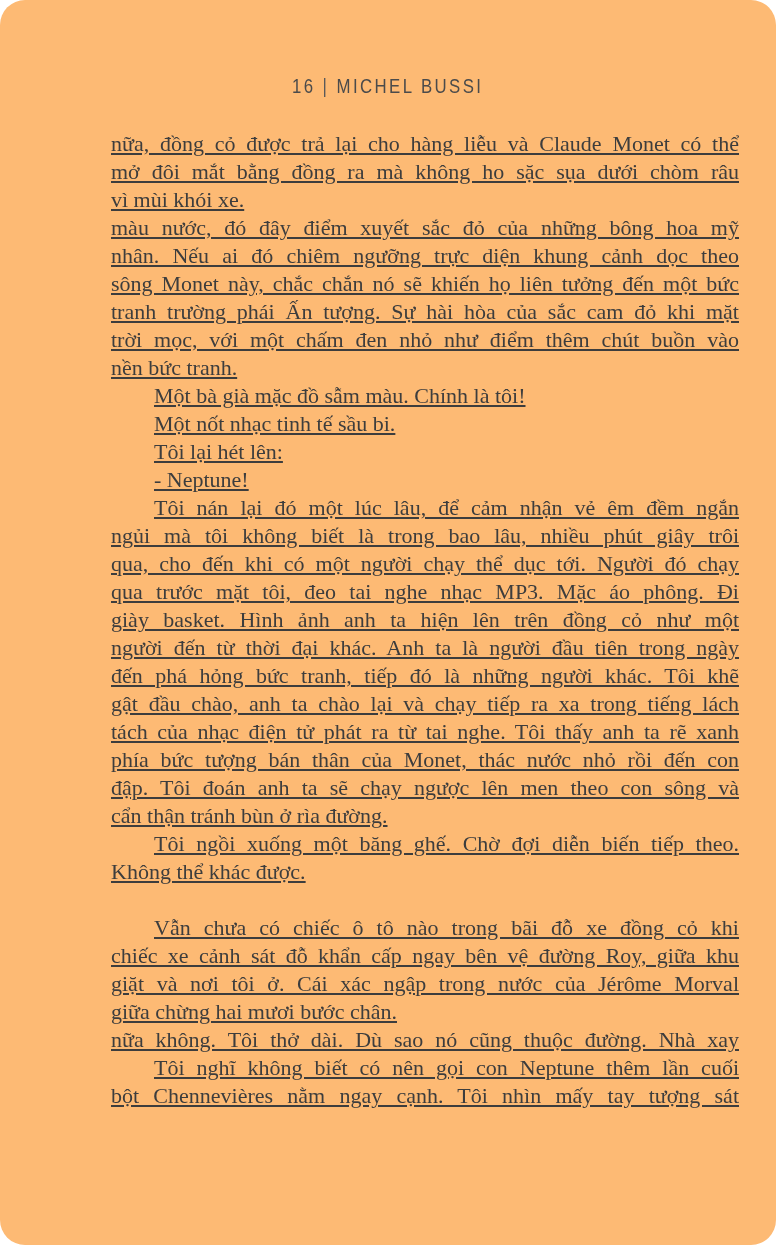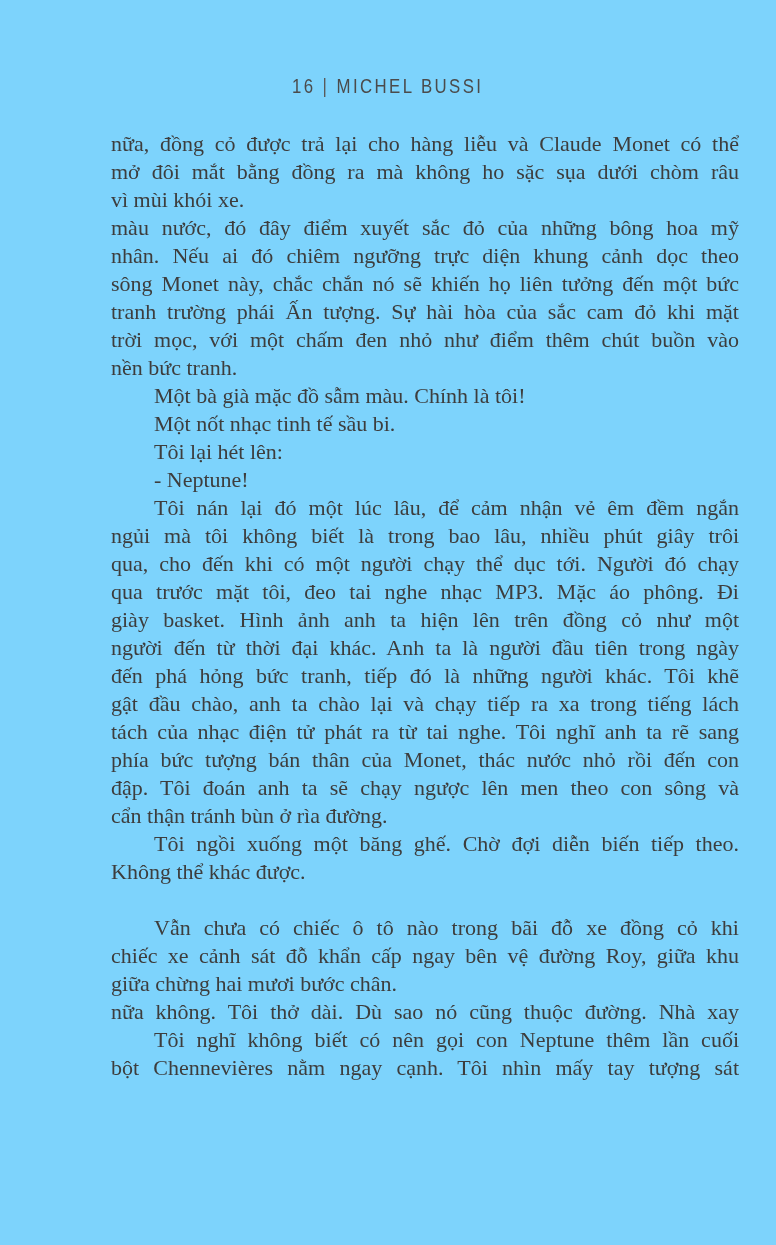--- a/index.html
+++ b/index.html
@@ -1,22 +1,23 @@
 <!DOCTYPE html>
 <html><head>
 <meta charset="utf-8">
 <style>
   html, body { margin: 0; padding: 0; background: #ffffff; }
   .page {
     position: relative;
     width: 776px;
     height: 1245px;
-    background: #7dd3fc;
+    background: #fdba74;
     overflow: hidden;
     font-family: "Liberation Serif", "DejaVu Serif", serif;
+    border-radius: 25px;
   }
   .running-header {
     position: absolute;
     top: 74px;
     left: 0;
     width: 776px;
     text-align: center;
     color: #4b4b4b;
     font-family: "Liberation Sans", "DejaVu Sans", sans-serif;
     font-size: 21px;
@@ -31,21 +32,21 @@
   .running-header .sep { margin: 0 9px; color: #5a5a5a; }
   .body-text {
     position: absolute;
     top: 130px;
     left: 111px;
     width: 628px;
     color: #3d3d3d;
     font-size: 22px;
     line-height: 28px;
   }
-  .body-text p { margin: 0; padding: 0; }
+  .body-text p { margin: 0; padding: 0; text-decoration: underline; }
   .line {
     display: block;
     text-align: justify;
     text-align-last: justify;
     white-space: normal;
   }
   .last { text-align-last: left; }
   .indent { text-indent: 43px; }
   .section-break { margin-top: 28px !important; }
 </style>
@@ -93,34 +94,35 @@
 
     <p>
       <span class="line indent">Tôi nán lại đó một lúc lâu, để cảm nhận vẻ êm đềm ngắn</span>
       <span class="line">ngủi mà tôi không biết là trong bao lâu, nhiều phút giây trôi</span>
       <span class="line">qua, cho đến khi có một người chạy thể dục tới. Người đó chạy</span>
       <span class="line">qua trước mặt tôi, đeo tai nghe nhạc MP3. Mặc áo phông. Đi</span>
       <span class="line">giày basket. Hình ảnh anh ta hiện lên trên đồng cỏ như một</span>
       <span class="line">người đến từ thời đại khác. Anh ta là người đầu tiên trong ngày</span>
       <span class="line">đến phá hỏng bức tranh, tiếp đó là những người khác. Tôi khẽ</span>
       <span class="line">gật đầu chào, anh ta chào lại và chạy tiếp ra xa trong tiếng lách</span>
-      <span class="line">tách của nhạc điện tử phát ra từ tai nghe. Tôi nghĩ anh ta rẽ sang</span>
+      <span class="line">tách của nhạc điện tử phát ra từ tai nghe. Tôi thấy anh ta rẽ xanh</span>
       <span class="line">phía bức tượng bán thân của Monet, thác nước nhỏ rồi đến con</span>
       <span class="line">đập. Tôi đoán anh ta sẽ chạy ngược lên men theo con sông và</span>
       <span class="line last">cẩn thận tránh bùn ở rìa đường.</span>
     </p>
 
     <p>
       <span class="line indent">Tôi ngồi xuống một băng ghế. Chờ đợi diễn biến tiếp theo.</span>
       <span class="line last">Không thể khác được.</span>
     </p>
 
     <p class="section-break">
       <span class="line indent">Vẫn chưa có chiếc ô tô nào trong bãi đỗ xe đồng cỏ khi</span>
       <span class="line">chiếc xe cảnh sát đỗ khẩn cấp ngay bên vệ đường Roy, giữa khu</span>
+      <span class="line">giặt và nơi tôi ở. Cái xác ngập trong nước của Jérôme Morval</span>
       <span class="line last">giữa chừng hai mươi bước chân.</span>
     </p>
 
 
     <p>
       <span class="line">nữa không. Tôi thở dài. Dù sao nó cũng thuộc đường. Nhà xay</span>
       <span class="line indent">Tôi nghĩ không biết có nên gọi con Neptune thêm lần cuối</span>
       <span class="line">bột Chennevières nằm ngay cạnh. Tôi nhìn mấy tay tượng sát</span>
     </p>
 

